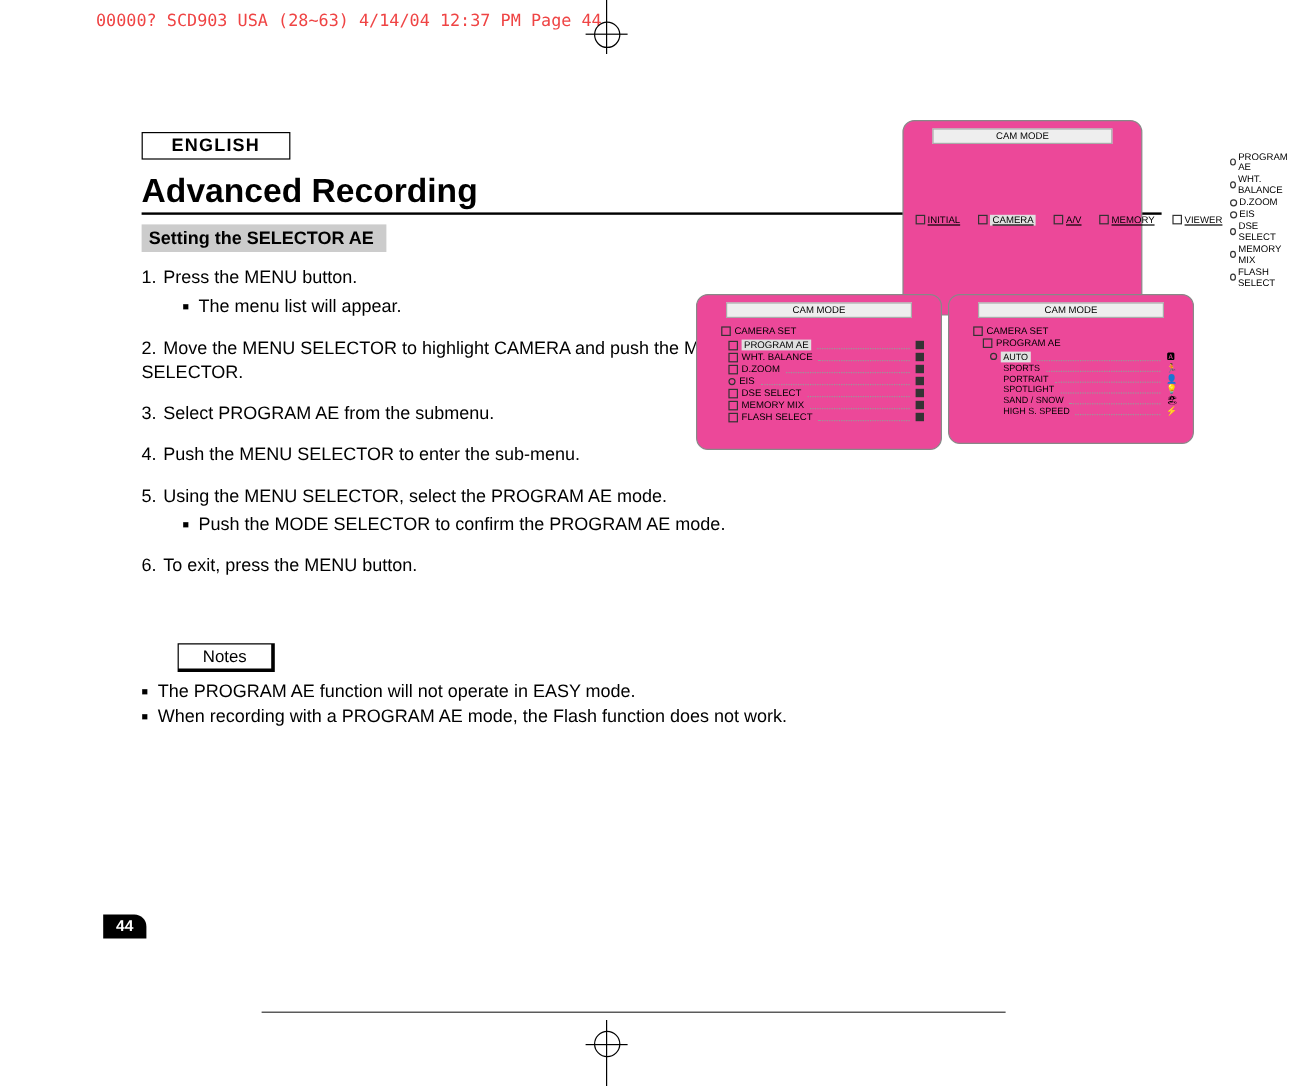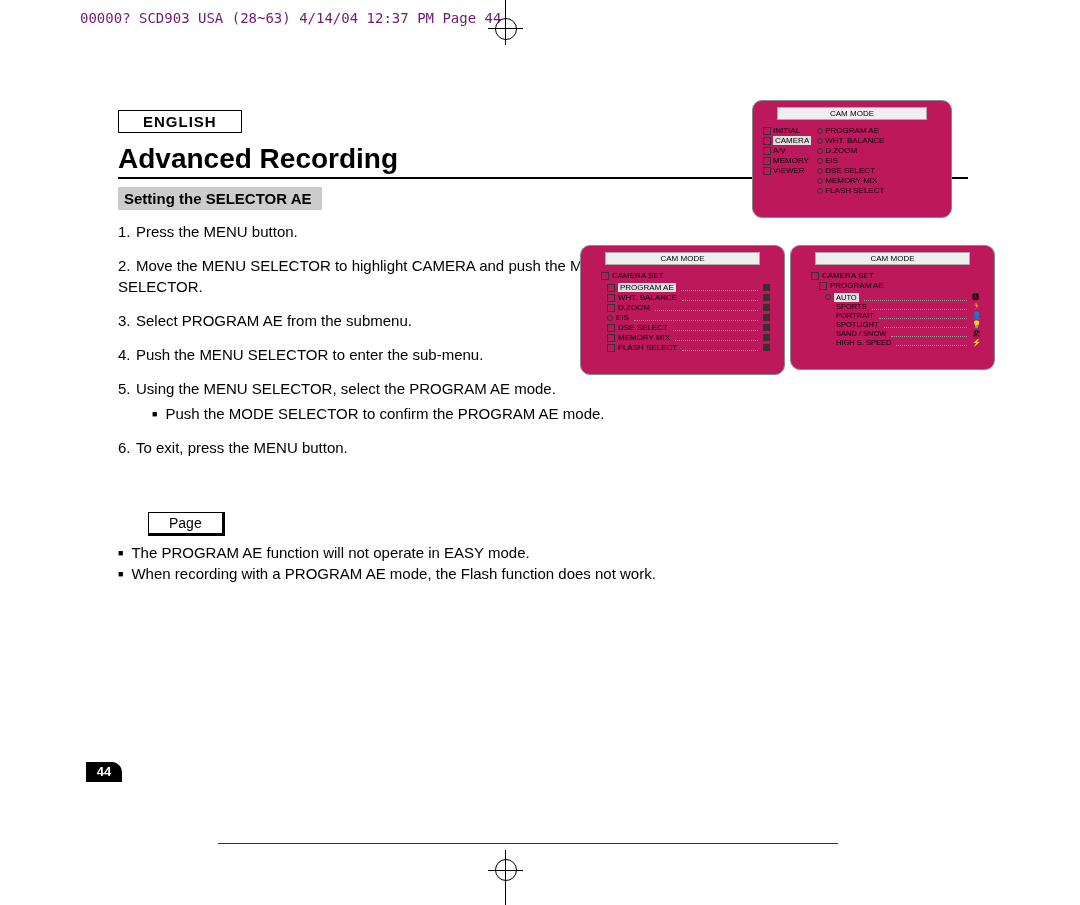--- a/index.html
+++ b/index.html
@@ -10,21 +10,21 @@
       width: 1080px;
       height: 905px;
       position: relative;
     }
     .print-header {
       position: absolute;
       top: 10px;
       left: 80px;
       font-family: monospace;
       font-size: 14px;
-      color: #701a75;
+      color: #ef4444;
     }
     .page-content {
       position: absolute;
       left: 118px;
       top: 110px;
       width: 850px;
     }
     .lang-box {
       border: 1.5px solid #000;
       display: inline-block;
@@ -108,36 +108,36 @@
       border-top-right-radius: 10px 10px;
     }
 
     
     .screen {
       position: absolute;
       width: 190px;
       border: 1px solid #888;
       border-radius: 10px;
       padding: 4px 4px 20px 4px;
-      background: #be185d;
+      background: #ec4899;
       font-size: 8px;
     }
     .screen-title {
       background: #eee;
       border: 1px solid #aaa;
       text-align: center;
       font-size: 8px;
       padding: 1px 0;
       margin: 2px 20px 4px 20px;
     }
     .screen1 { right: 128px; top: 100px; }
     .screen2 { right: 295px; top: 245px; width: 195px; }
     .screen3 { right: 85px; top: 245px; width: 195px; }
     .menu-body { display: flex; padding: 2px 6px; gap: 6px; }
-    .menu-left { display: flex; flex-direction: column; gap: 1px; }
+    .menu-left { display: flex; flex-direction: row; gap: 15px; text-decoration: underline; }
     .menu-right { display: flex; flex-direction: column; gap: 1px; }
     .menu-item { display: flex; align-items: center; gap: 2px; }
     .bullet-square { width:6px;height:6px;border:1px solid #333;display:inline-block;}
     .bullet-circle { width:4px;height:4px;border:1px solid #333;border-radius:50%;display:inline-block;}
     .hl { background: #e0e0e0; padding: 0 2px; }
     .submenu-body { padding: 2px 10px; display:flex; flex-direction:column; gap:1px;}
     .submenu-head { padding-left:6px; margin-bottom:2px; display:flex; gap:3px; align-items:center;}
     .dots { border-bottom: 1px dotted #999; flex:1; margin: 0 2px; height:6px;}
     .val-square { width:7px;height:7px;background:#333;display:inline-block;}
     .submenu-row { display:flex; align-items:center; gap:3px; padding-left:12px;}
@@ -217,40 +217,41 @@
 <div class="cropmark-hline"></div>
 
 <div class="page-content">
   <div class="lang-box">ENGLISH</div>
   <div class="title">Advanced Recording</div>
   <div class="subtitle-bar">Setting the SELECTOR AE</div>
 
   <div class="steps">
     <div class="step">
       <span class="step-num">1.</span><span>Press the MENU button.</span>
+      <div class="substep">The menu list will appear.</div>
     </div>
     <div class="step" style="width:560px">
       <span class="step-num">2.</span><span>Move the MENU SELECTOR to highlight CAMERA and push the MENU SELECTOR.</span>
     </div>
     <div class="step">
       <span class="step-num">3.</span><span>Select PROGRAM AE from the submenu.</span>
     </div>
     <div class="step">
       <span class="step-num">4.</span><span>Push the MENU SELECTOR to enter the sub-menu.</span>
     </div>
     <div class="step" style="width:500px">
       <span class="step-num">5.</span><span>Using the MENU SELECTOR, select the PROGRAM AE mode.</span>
       <div class="substep">Push the MODE SELECTOR to confirm the PROGRAM AE mode.</div>
     </div>
     <div class="step">
       <span class="step-num">6.</span><span>To exit, press the MENU button.</span>
     </div>
   </div>
 
-  <div class="notes-label">Page</div>
+  <div class="notes-label">Notes</div>
   <div class="notes-list">
     <div class="note-item">The PROGRAM AE function will not operate in EASY mode.</div>
     <div class="note-item">When recording with a PROGRAM AE mode, the Flash function does not work.</div>
   </div>
 </div>
 
 <div class="screen screen1">
   <div class="screen-title">CAM  MODE</div>
   <div class="menu-body">
     <div class="menu-left">

